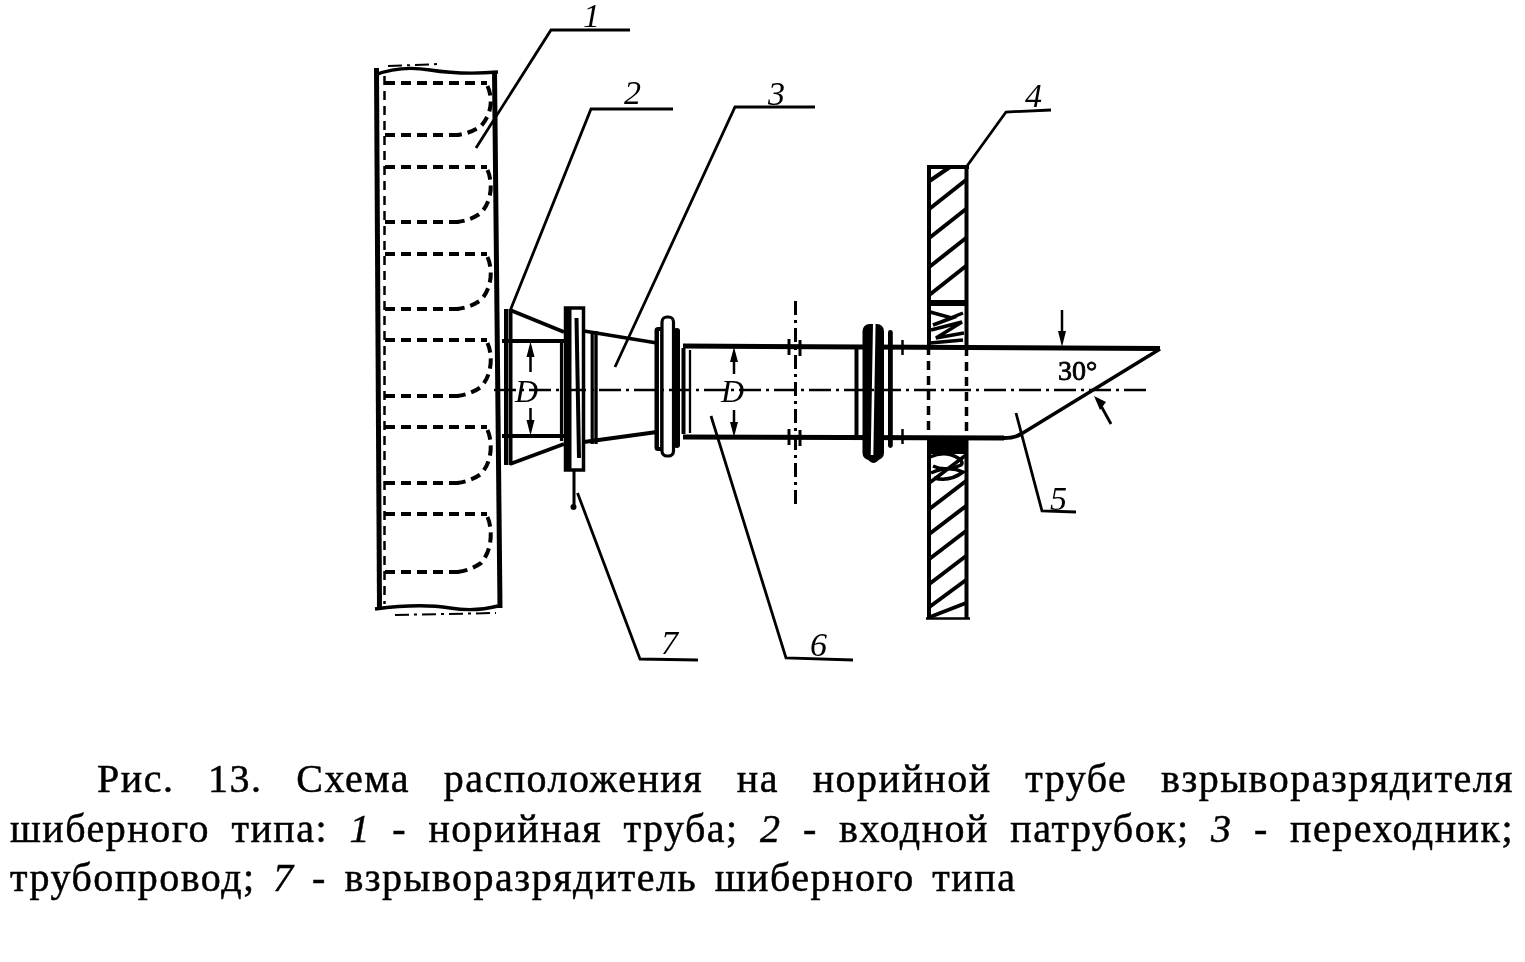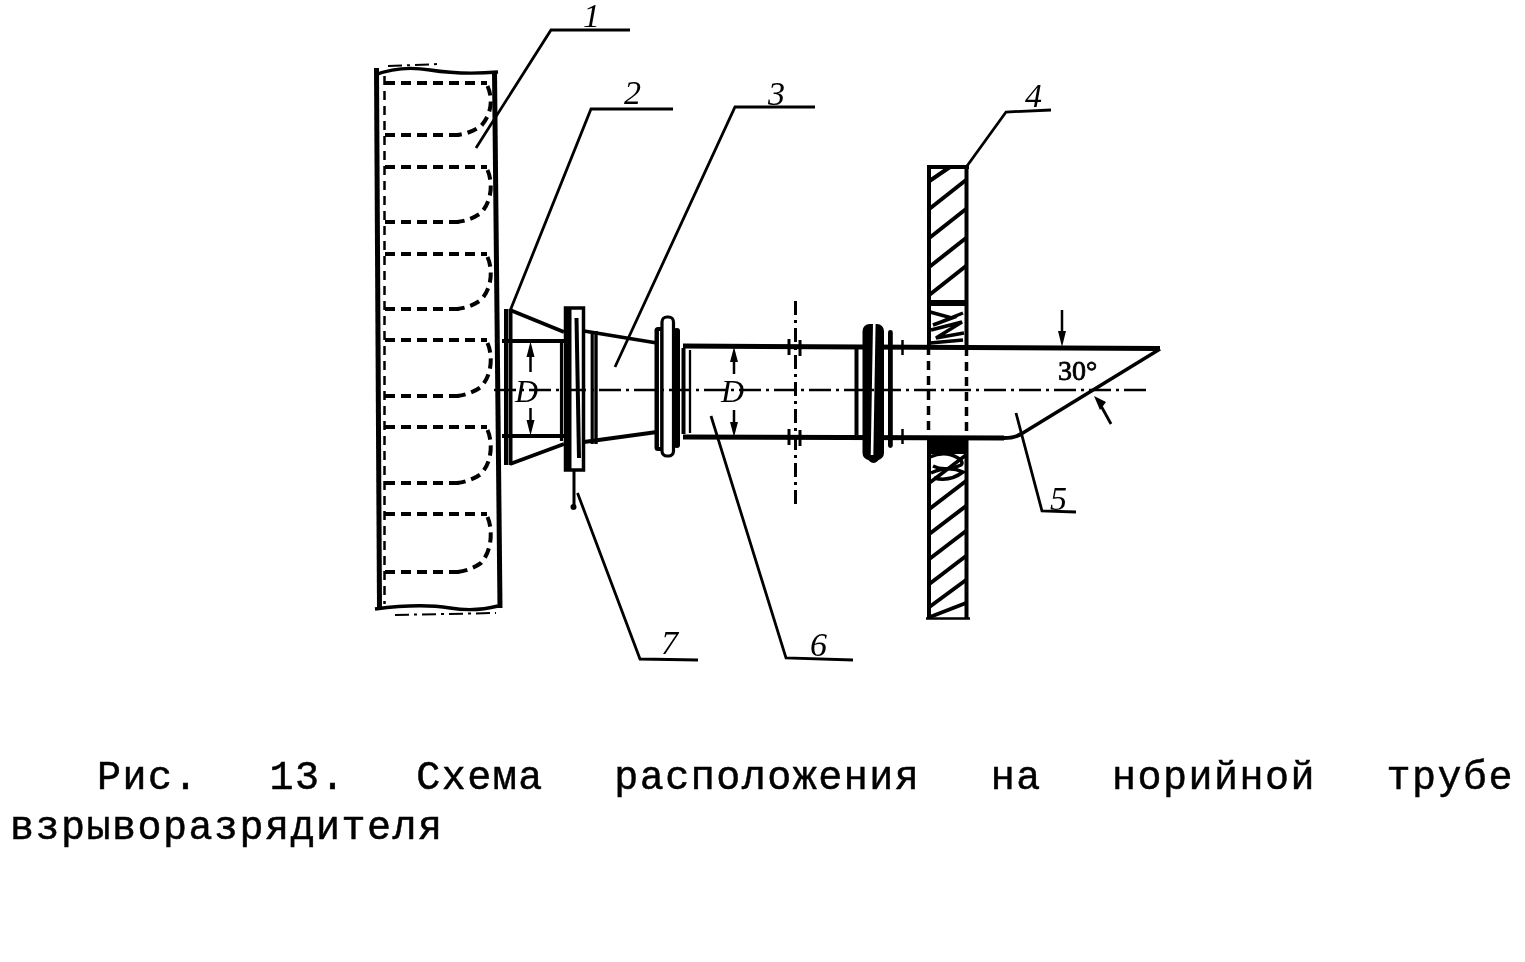--- a/index.html
+++ b/index.html
@@ -2,21 +2,21 @@
 <html><head>
 <meta charset="utf-8">
 <style>
   html,body{margin:0;padding:0;background:#fff;-webkit-font-smoothing:antialiased;}
   #page{position:relative;width:1525px;height:962px;background:#fff;overflow:hidden;
         font-family:"Liberation Serif", serif;}
   svg{position:absolute;left:0;top:0;}
   .cap{position:absolute;left:10px;top:754px;width:1504px;
        font-size:40px;color:#000;letter-spacing:1.5px;word-spacing:6px;-webkit-text-stroke:0.5px #000;}
   .cap .l{line-height:49.5px;white-space:nowrap;}
-  .cap .j{text-align:justify;text-align-last:justify;white-space:normal;font-family:Liberation Mono, monospace;}
+  .cap .j{text-align:justify;text-align-last:justify;white-space:normal;}
   .cap i{font-style:italic;}
 </style>
 </head>
 <body>
 <div id="page">
 <svg width="1525" height="962" viewBox="0 0 1525 962" fill="none" stroke="#000">
   <g id="drawing" stroke="#000" fill="none" stroke-width="3.4">
 
     <path d="M376.5,68 L379.5,610" stroke-width="5"></path>
     <path d="M384.5,76 L384.5,604" stroke-width="2.5" stroke-dasharray="9 6"></path>
@@ -177,14 +177,16 @@
     <text x="1050" y="510">5</text>
     <text x="810" y="656">6</text>
     <text x="661" y="654">7</text>
     <text x="515" y="402" font-size="32">D</text>
     <text x="721" y="402" font-size="32">D</text>
   </g>
   <text x="1058" y="379.5" font-family="Liberation Serif, serif" font-size="28" fill="#000" stroke="#000" stroke-width="0.8">30°</text>
 </svg>
 <div class="cap">
   <div class="l j" style="text-indent:87px">Рис. 13. Схема расположения на норийной трубе взрыворазрядителя</div>
+  <div class="l j">шиберного типа: <i>1</i> - норийная труба; <i>2</i> - входной патрубок; <i>3</i> - переходник;</div>
+  <div class="l">трубопровод; <i>7</i> - взрыворазрядитель шиберного типа</div>
 </div>
 </div>
 
 </body></html>

